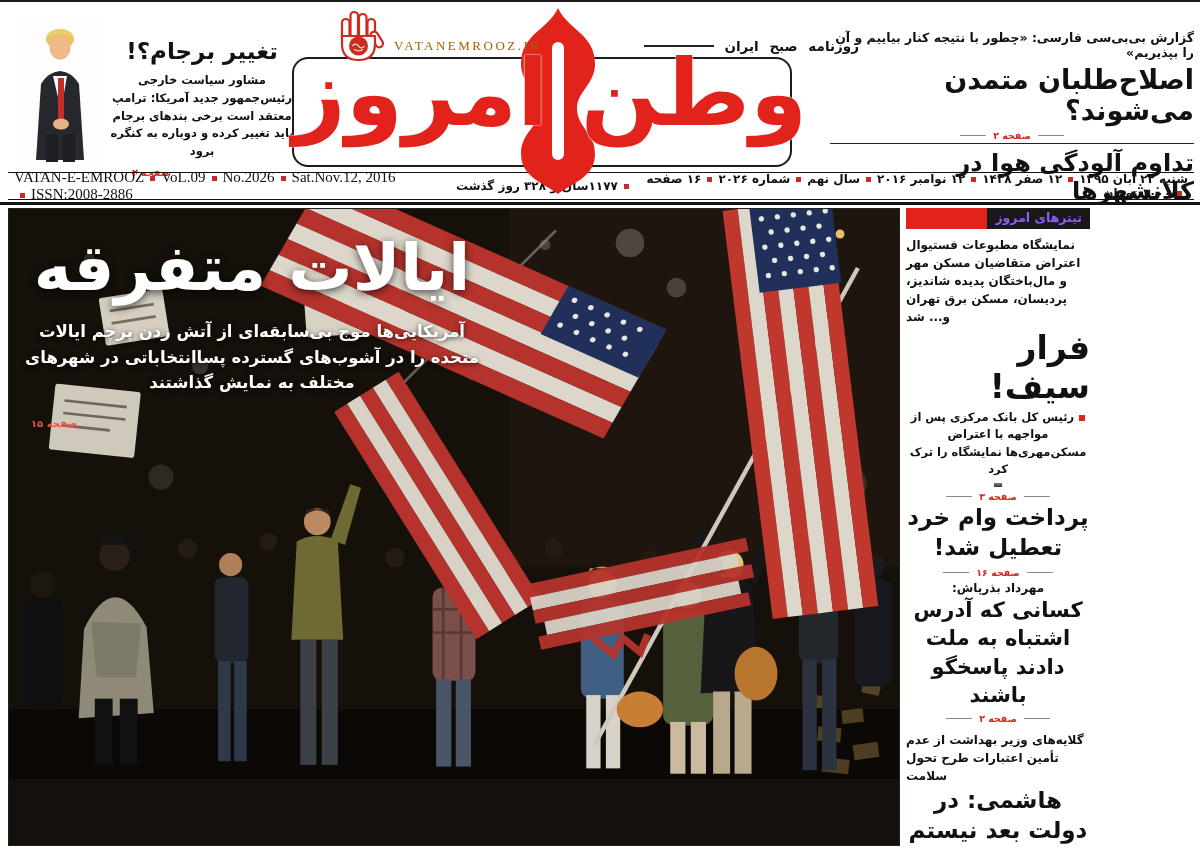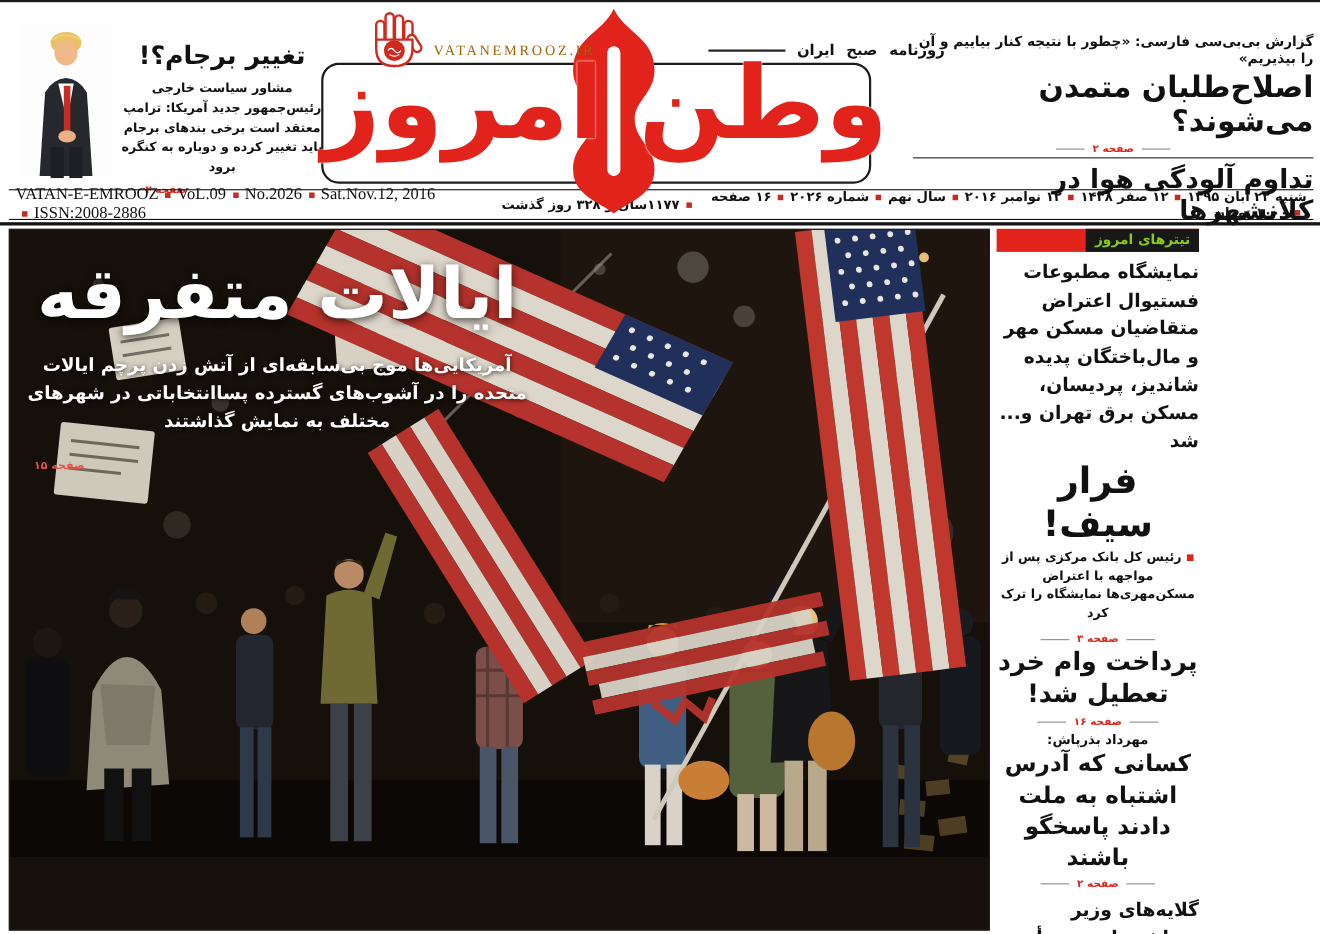--- a/index.html
+++ b/index.html
@@ -63,24 +63,24 @@
   .photo svg.scene { position:absolute; inset:0; }
 
   .overlay { position:absolute; left:6px; top:22px; width:474px; direction:rtl; text-align:center; color:#fff; z-index:5; }
   .overlay .mh { font-size:64px; font-weight:900; letter-spacing:-2px; text-shadow:0 2px 8px rgba(0,0,0,.7); }
   .overlay .deck { margin-top:14px; font-size:16.5px; font-weight:bold; line-height:1.55; text-shadow:0 1px 5px rgba(0,0,0,.8); }
   .overlay .pref-plain { margin-top:22px; color:#e05548; font-size:10px; font-weight:bold; text-align:left; padding-left:16px; }
 
   
   .sidebar { width:184px; direction:rtl; display:flex; flex-direction:column; }
   .sb-bar { height:21px; background:#e2231c; display:flex; align-items:center; justify-content:flex-start; }
-  .sb-bar .label { background:#181818; color:#84cc16; font-size:12.5px; font-weight:bold;
+  .sb-bar .label { background:#181818; color:#8b5cf6; font-size:12.5px; font-weight:bold;
                    padding:1px 8px 3px 8px; height:21px; display:flex; align-items:center; }
-  .sb-lead { margin-top:7px; font-size:17px; font-weight:bold; line-height:1.5; text-align:right; }
-  .sb-h-xl { margin-top:2px; font-size:33px; font-weight:900; text-align:center; letter-spacing:-1px; }
+  .sb-lead { margin-top:7px; font-size:12px; font-weight:bold; line-height:1.5; text-align:left; }
+  .sb-h-xl { margin-top:2px; font-size:33px; font-weight:900; letter-spacing:-1px; }
   .sb-h-lg { margin-top:1px; font-size:23px; font-weight:900; text-align:center; line-height:1.3; letter-spacing:-0.5px; }
   .sb-h-md { margin-top:1px; font-size:21px; font-weight:900; text-align:center; line-height:1.35; letter-spacing:-0.5px; }
   .sb-sub { margin-top:3px; font-size:11.5px; font-weight:bold; line-height:1.5; text-align:center; }
   .sb-sub::before { content:""; display:inline-block; width:6px; height:6px; background:#e2231c; margin-left:5px; }
   .sb-kicker { margin-top:3px; font-size:12px; font-weight:bold; text-align:center; }
   .sb-photo { margin-top:5px; width:184px; height:92px; }
 </style>
 </head>
 <body>
 

